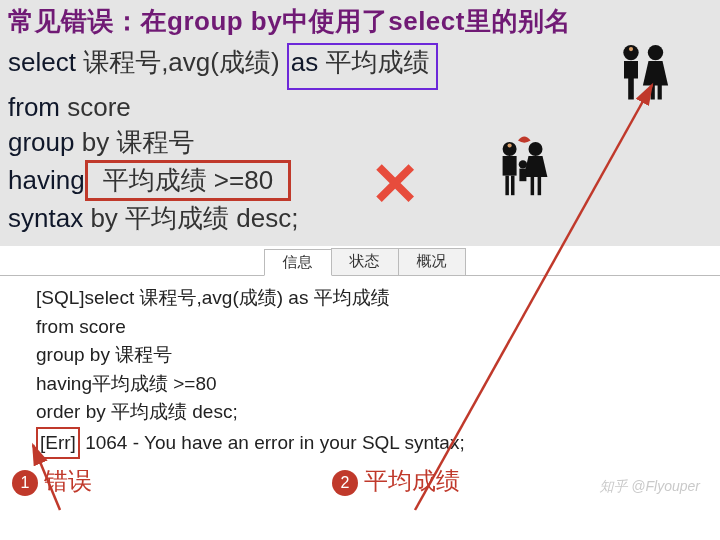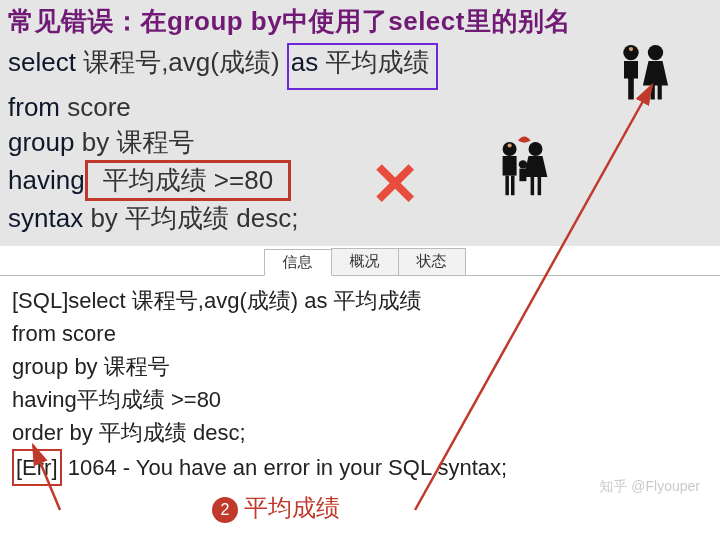--- a/index.html
+++ b/index.html
@@ -78,24 +78,25 @@
     color: #333;
   }
   .tab.active {
     background: #fff;
     border-bottom: 1px solid #fff;
     position: relative;
     top: 1px;
   }
   .result {
     padding: 8px 20px 4px 12px;
-    font-size: 22px;
+    font-size: 19px;
     line-height: 1.5;
     color: #222;
     position: relative;
+    margin-left: 24px;
   }
   .err-box {
     border: 2px solid #c0392b;
     padding: 0 2px;
     display: inline-block;
   }
   .footer-labels {
     display: flex;
     padding: 2px 12px 6px 12px;
     font-size: 24px;
@@ -122,20 +123,21 @@
     top: 0; left: 0;
     width: 720px; height: 540px;
     pointer-events: none;
   }
   .watermark {
     position: absolute;
     right: 20px;
     bottom: 44px;
     font-size: 14px;
     color: rgba(100,100,100,0.35);
+    font-style: italic;
   }
 </style>
 </head>
 <body>
 
 <div class="slide-top">
   <div class="heading">常见错误：在group by中使用了select里的别名</div>
   <div class="sql-code">
     <div>
       <span class="kw">select</span><span> 课程号,avg(成绩) </span><span class="alias-box"><span class="kw">as</span><span> 平均成绩</span></span>
@@ -179,36 +181,39 @@
       <rect x="68" y="58" width="5" height="28" fill="#111"></rect>
       <circle cx="47" cy="42" r="6" fill="#111"></circle>
       <rect x="42" y="48" width="10" height="18" fill="#111"></rect>
       <path d="M38 12 q9 -12 18 0 q-9 6 -18 0" fill="#c0392b" transform="translate(2,-4)"></path>
     </svg>
   </div>
 </div>
 
 <div class="tabs">
   <div class="tab active">信息</div>
+  <div class="tab">状态</div>
   <div class="tab">概况</div>
-  <div class="tab">状态</div>
 </div>
 
 <div class="result">
   <div>[SQL]select 课程号,avg(成绩) as 平均成绩</div>
   <div>from score</div>
   <div>group by 课程号</div>
   <div>having平均成绩 &gt;=80</div>
   <div>order by 平均成绩 desc;</div>
   <div>
     <span class="err-box">[Err]</span><span> 1064 - You have an error in your SQL syntax;</span>
   </div>
 </div>
 
 <div class="footer-labels">
+  <div class="label1">
+    <span class="num-badge">1</span><span>错误</span>
+  </div>
   <div class="label2">
     <span class="num-badge">2</span><span>平均成绩</span>
   </div>
 </div>
 
 <div class="watermark">知乎 @Flyouper</div>
 
 <svg class="arrow-svg">
   <defs>
     <marker id="ah" markerWidth="10" markerHeight="10" refX="8" refY="3" orient="auto">

